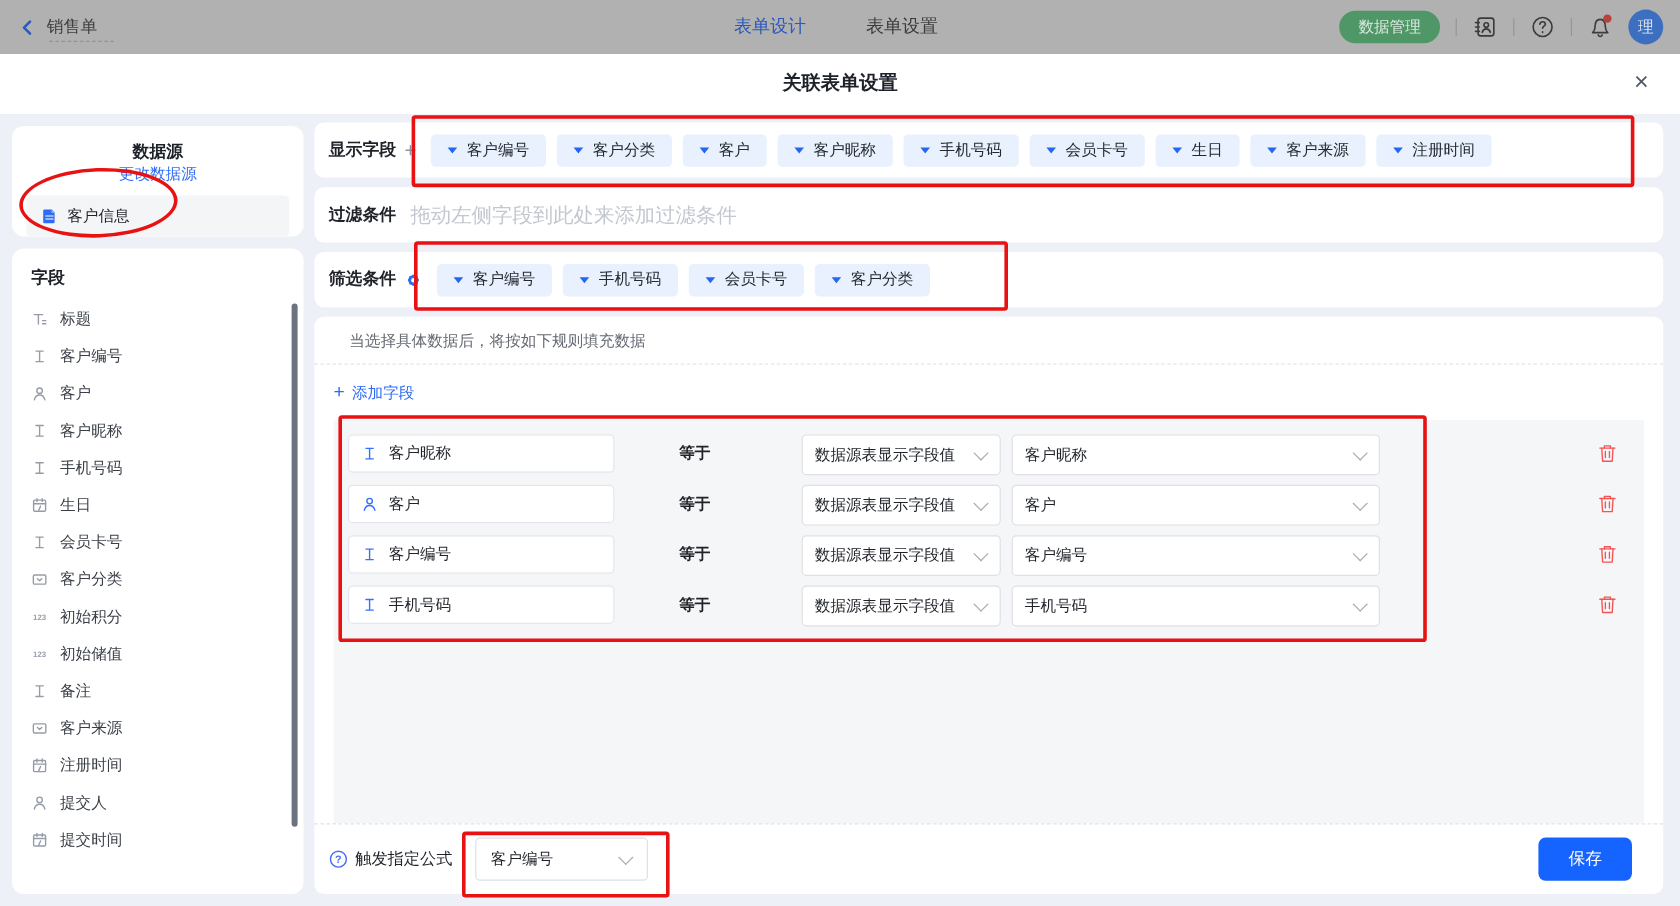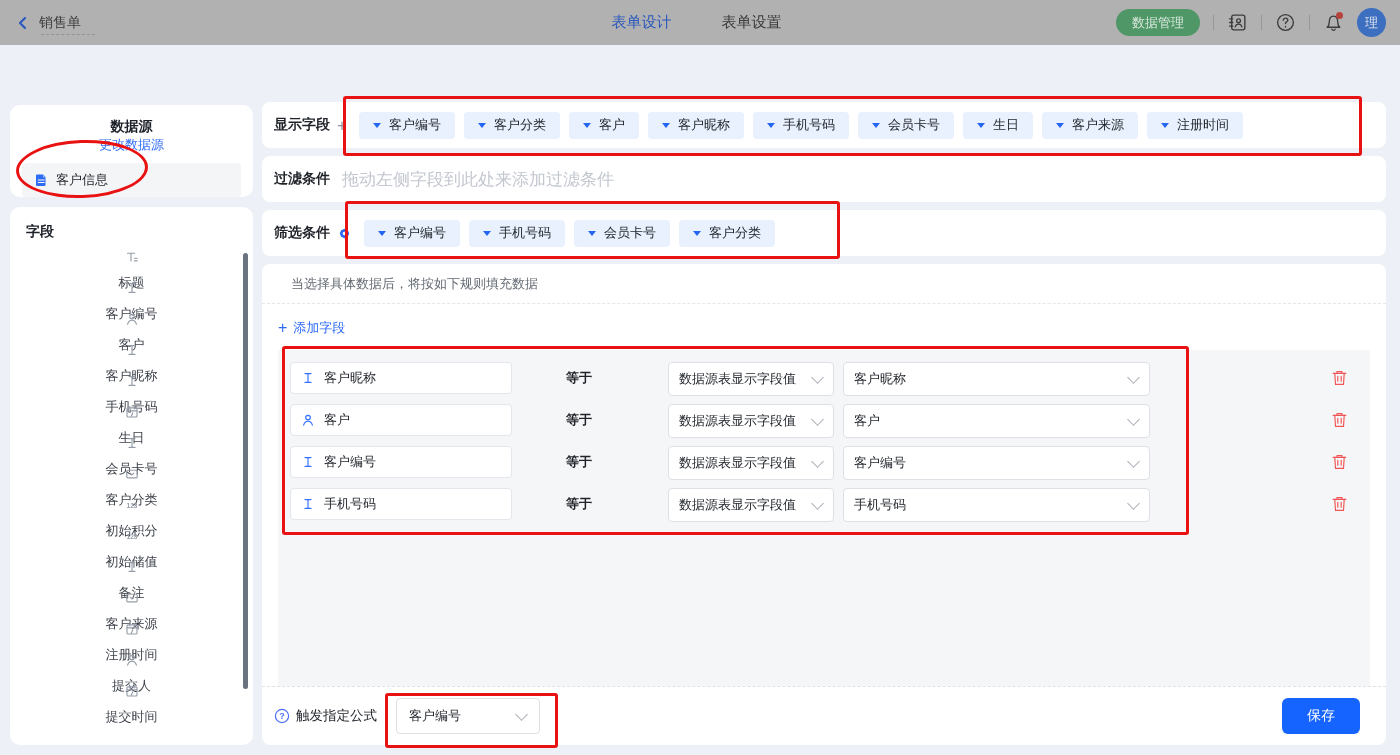--- a/index.html
+++ b/index.html
@@ -40,21 +40,21 @@
   .rowC{left:262px;top:210px;width:1124px;height:46px;}
   .main-card{left:262px;top:264px;width:1124px;height:481px;}
 
   
   .ds-head{display:flex;justify-content:space-between;align-items:center;padding:13px 14px 9px;flex-direction:column;}
   .ds-title{font-size:14px;font-weight:700;color:#1d2129;}
   .ds-link{font-size:13px;color:#2e6cf6;cursor:pointer;}
   .ds-item{margin:0 12px;height:34px;background:#f4f5f7;border-radius:4px;display:flex;align-items:center;gap:8px;padding:0 12px;font-size:13px;color:#1f2329;}
   .doc-icon{width:14px;height:14px;flex:none;}
   .fields-title{padding:16px 16px 9px;font-size:14px;font-weight:700;color:#1d2129;}
-  .field-item{height:31px;display:flex;align-items:center;gap:10px;padding:0 16px;font-size:13px;color:#3a3f47;cursor:grab;flex-direction:column;}
+  .field-item{height:31px;display:flex;align-items:center;gap:10px;padding:0 16px;font-size:13px;color:#3a3f47;cursor:grab;}
   .f-icon{width:14px;height:14px;color:#959ca8;flex:none;}
   .f-icon svg text{font-family:"Liberation Sans",sans-serif;font-weight:700;}
   .sb-scroll{position:absolute;right:5px;top:46px;width:5px;height:436px;border-radius:3px;background:#6b7280;}
 
   
   .labelrow{display:flex;align-items:center;height:46px;padding:0 12px;}
   .lr-label{font-size:14px;font-weight:600;color:#1f2329;white-space:nowrap;}
   .lr-plus{color:#8f959e;font-size:17px;margin-left:7px;line-height:1;}
   .gear{width:15px;height:15px;margin-left:7px;color:#2e6cf6;cursor:pointer;}
   .chips{display:flex;gap:9px;margin-left:12px;}
@@ -134,20 +134,24 @@
         <svg viewBox="0 0 20 20">
             <path d="M16 14.5H4c1.3-1.1 1.9-2.3 1.9-4.6C5.9 6 7.6 3.9 10 3.9s4.1 2.1 4.1 6c0 2.3.6 3.5 1.9 4.6z"></path>
             <path d="M8.4 16.3c.3.8.9 1.2 1.6 1.2s1.3-.4 1.6-1.2"></path>
           </svg>
         <span class="bell-dot"></span>
       </span>
       <span class="avatar">理</span>
     </div>
   </header>
 
+  <div class="modal-header">
+    <h1 class="modal-title">关联表单设置</h1>
+    <span class="close">×</span>
+  </div>
 
   <div class="card ds-card">
     <div class="ds-head">
       <span class="ds-title">数据源</span>
       <span class="ds-link">更改数据源</span>
     </div>
     <div class="ds-item">
       <span class="doc-icon">
         <svg viewBox="0 0 14 14">
             <path fill="#2e6cf6" d="M3 1.5h6.2L11.5 4v8a1 1 0 0 1-1 1H3a1 1 0 0 1-1-1v-9.5a1 1 0 0 1 1-1z"></path>

